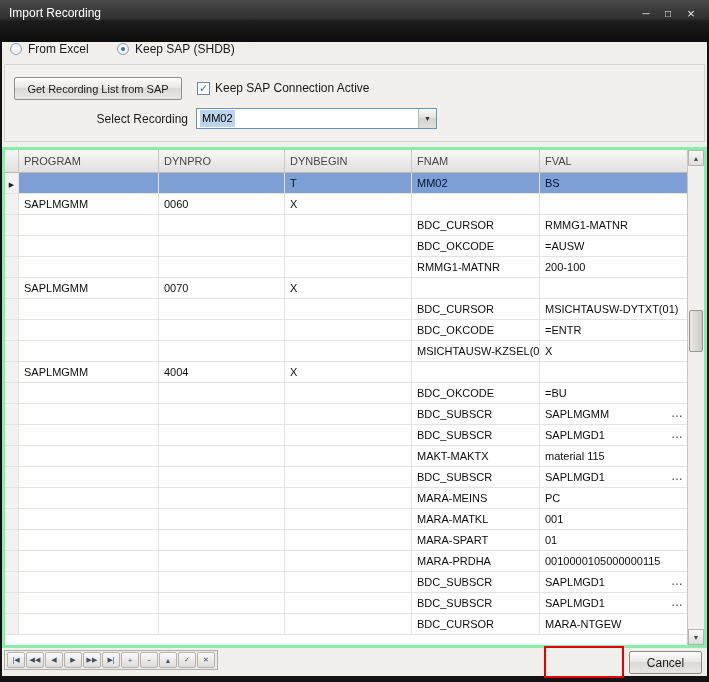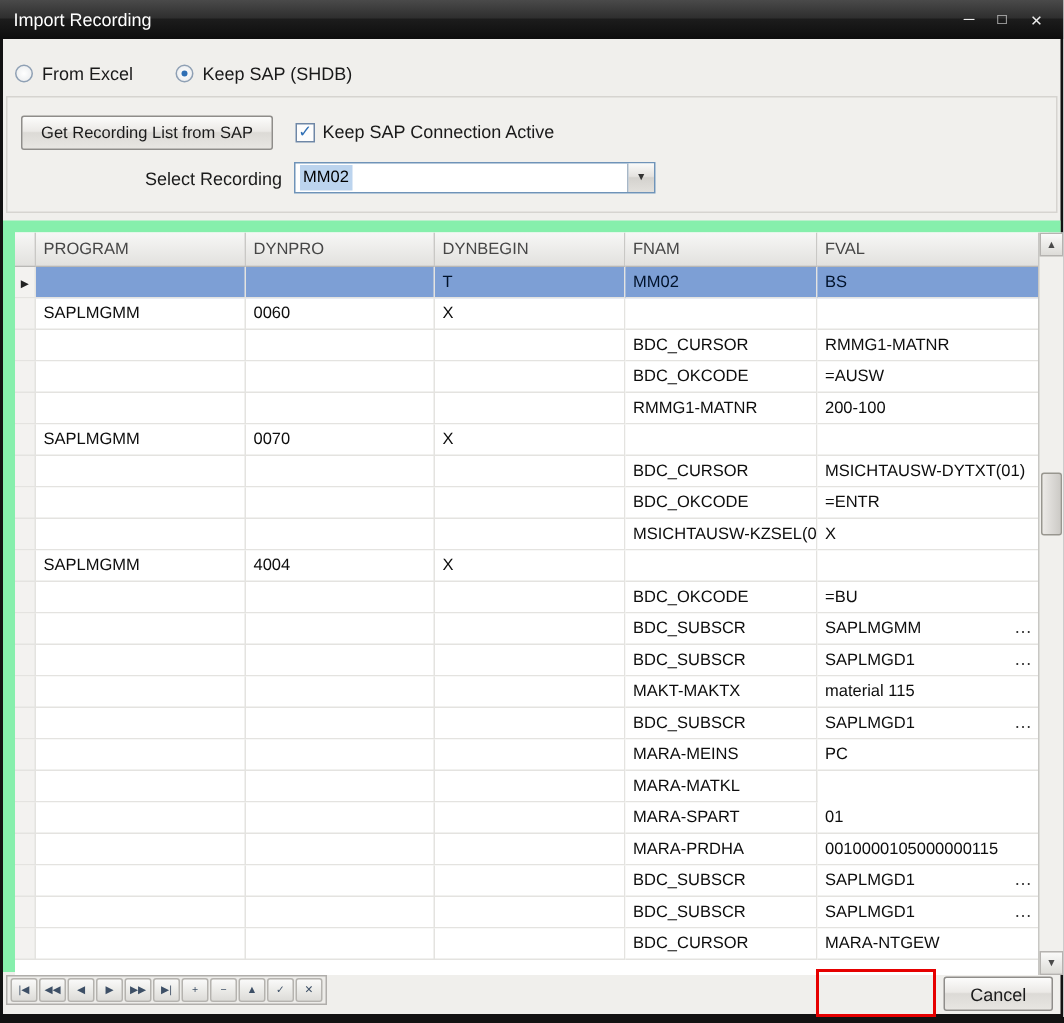--- a/index.html
+++ b/index.html
@@ -2,21 +2,21 @@
 <html><head>
 <meta charset="utf-8">
 <style>
   * { margin:0; padding:0; box-sizing:border-box; }
   html,body { width:709px; height:682px; overflow:hidden;
     font-family:"Liberation Sans","DejaVu Sans",sans-serif; }
   .window { position:relative; width:709px; height:682px; background:#121212; overflow:hidden; }
   .client { position:absolute; left:2px; top:26px; width:705px; height:650px; background:#f0efec; }
 
   
-  .titlebar { position:absolute; left:0; top:0; width:709px; height:26px;
+  .titlebar { position:absolute; left:0; top:0; width:709px; height:42px;
     background:linear-gradient(#4a4a4a,#2f2f2f 45%,#1c1c1c 50%,#0d0d0d); }
   .title-text { position:absolute; left:9px; top:0; line-height:26px; color:#ffffff; font-size:12px; }
   .win-btn { position:absolute; top:6px; width:18px; height:15px; color:#ededed;
     text-align:center; line-height:15px; font-size:10px; cursor:default; }
   .win-btn.close { font-size:13px; }
 
   
   .radio-option { position:absolute; top:41px; height:16px; display:flex; align-items:center; gap:6px; }
   .radio-circle { width:12px; height:12px; border-radius:50%; border:1px solid #8fa0b4;
     background:radial-gradient(#ffffff,#e8eaec); position:relative; }
@@ -41,21 +41,21 @@
     border:1px solid #6f93b8; background:#ffffff; }
   .combo-value { position:absolute; left:3px; top:1px; font-size:11px; line-height:17px;
     color:#000; background:#bcd4ee; padding:0 2px; }
   .combo-btn { position:absolute; right:0; top:0; width:18px; height:19px;
     border-left:1px solid #a7b7c7;
     background:linear-gradient(#fafaf9,#e4e2df 45%,#d4d2ce 50%,#e2e0dc);
     font-size:7px; color:#333; display:flex; align-items:center; justify-content:center; }
 
   
   .grid-annotation { position:absolute; left:2px; top:147px; width:705px; height:501px;
-    border:8px solid #86efac; }
+    border:3px solid #86efac; }
   .grid-inner { position:absolute; left:0; top:0; width:699px; height:495px; background:#ffffff; overflow:hidden; }
   .grid-header { display:flex; height:23px; }
   .hcell { background:linear-gradient(#f7f7f6,#e2e1de); border-right:1px solid #c9c8c5;
     border-bottom:1px solid #b9b8b5; font-size:11px; color:#464646; line-height:22px;
     padding-left:5px; overflow:hidden; white-space:nowrap; }
   .grid-row { display:flex; height:21px; }
   .cell { border-right:1px solid #e4e3e0; border-bottom:1px solid #e4e3e0; font-size:11px;
     color:#0d0d0d; line-height:20px; padding-left:5px; overflow:hidden; white-space:nowrap;
     background:#ffffff; position:relative; }
   .c-ind  { width:14px;  padding-left:0; text-align:center; background:#f3f2f0; }
@@ -263,20 +263,21 @@
     <div class="cell c-dynb"></div>
     <div class="cell c-fnam">MARA-MEINS</div>
     <div class="cell c-fval"><span class="cell-text">PC</span></div>
   </div>
           <div class="grid-row">
     <div class="cell c-ind"><span class="ind-arrow"></span></div>
     <div class="cell c-prog"></div>
     <div class="cell c-dyn"></div>
     <div class="cell c-dynb"></div>
     <div class="cell c-fnam">MARA-MATKL</div>
+    <div class="cell c-fval"><span class="cell-text">001</span></div>
   </div>
           <div class="grid-row">
     <div class="cell c-ind"><span class="ind-arrow"></span></div>
     <div class="cell c-prog"></div>
     <div class="cell c-dyn"></div>
     <div class="cell c-dynb"></div>
     <div class="cell c-fnam">MARA-SPART</div>
     <div class="cell c-fval"><span class="cell-text">01</span></div>
   </div>
           <div class="grid-row">

